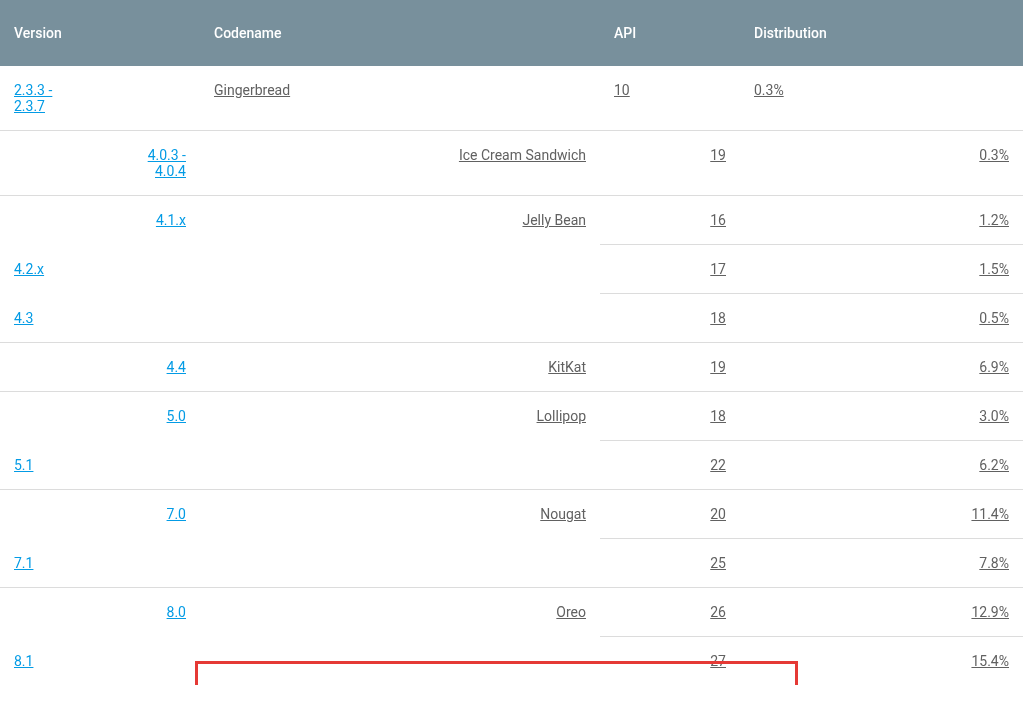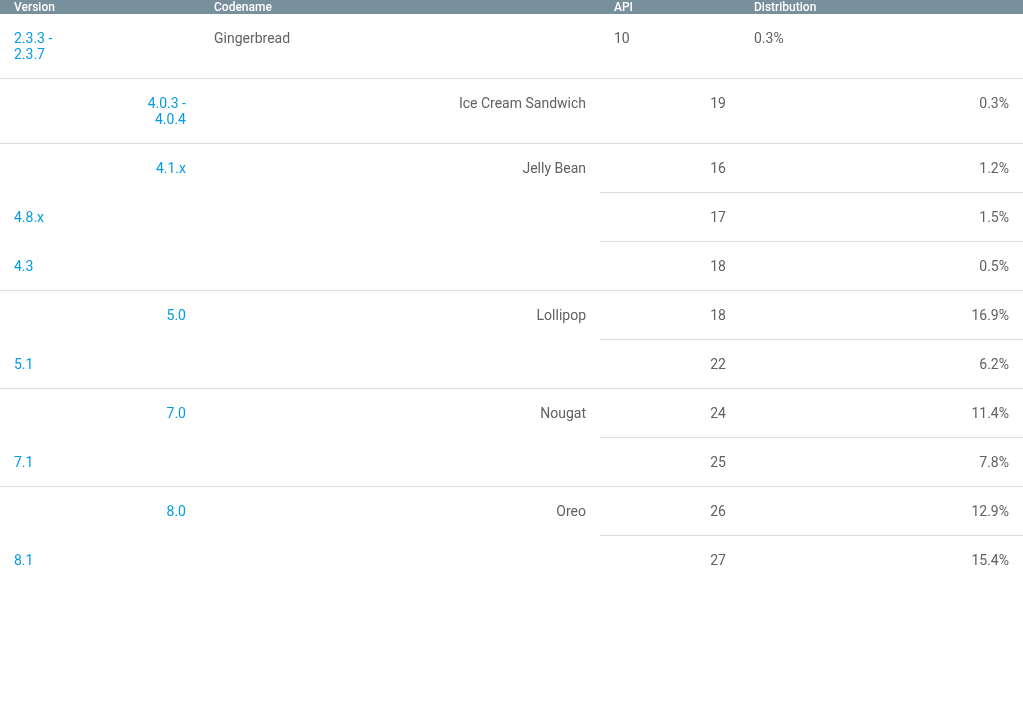--- a/index.html
+++ b/index.html
@@ -13,28 +13,29 @@
   table {
     width: 1023px;
     border-collapse: collapse;
     table-layout: fixed;
   }
   thead th {
     background: #78909c;
     color: #ffffff;
     font-weight: 500;
     text-align: left;
-    padding: 0 14px;
-    font-size: 12px;
+    padding: 25px 14px;
+    font-size: 14px;
   }
   tbody td {
     padding: 16px 14px;
     vertical-align: top;
     font-size: 14px;
     color: #616161;
+    text-decoration: underline;
   }
   tbody td.ver {
     color: #039be5;
   }
   tbody td.ver a {
     color: #039be5;
     text-decoration: none;
     cursor: pointer;
   }
   col.col-version { width: 200px; }
@@ -83,47 +84,53 @@
           <td class="border-top">19</td>
           <td class="border-top">0.3%</td>
         </tr>
         <tr>
           <td class="ver border-top"><a style="white-space: pre-line;">4.1.x</a></td>
           <td class="border-top">Jelly Bean</td>
           <td class="border-top">16</td>
           <td class="border-top">1.2%</td>
         </tr>
         <tr>
-          <td class="ver"><a style="white-space: pre-line;">4.8.x</a></td>
+          <td class="ver"><a style="white-space: pre-line;">4.2.x</a></td>
           <td class=""></td>
           <td class="border-top">17</td>
           <td class="border-top">1.5%</td>
         </tr>
         <tr>
           <td class="ver"><a style="white-space: pre-line;">4.3</a></td>
           <td class=""></td>
           <td class="border-top">18</td>
           <td class="border-top">0.5%</td>
         </tr>
         <tr>
+          <td class="ver border-top"><a style="white-space: pre-line;">4.4</a></td>
+          <td class="border-top">KitKat</td>
+          <td class="border-top">19</td>
+          <td class="border-top">6.9%</td>
+        </tr>
+        <tr>
           <td class="ver border-top"><a style="white-space: pre-line; margin-left: 48px;">5.0</a></td>
           <td class="border-top">Lollipop</td>
           <td class="border-top">18</td>
-          <td class="border-top">16.9%</td>
+          <td class="border-top">3.0%</td>
         </tr>
         <tr>
           <td class="ver"><a style="white-space: pre-line;">5.1</a></td>
           <td class=""></td>
           <td class="border-top">22</td>
           <td class="border-top">6.2%</td>
         </tr>
         <tr>
           <td class="ver border-top"><a style="white-space: pre-line;">7.0</a></td>
           <td class="border-top">Nougat</td>
-          <td class="border-top">24</td>
+          <td class="border-top">20</td>
           <td class="border-top">11.4%</td>
         </tr>
         <tr>
           <td class="ver"><a style="white-space: pre-line;">7.1</a></td>
           <td class=""></td>
           <td class="border-top">25</td>
           <td class="border-top">7.8%</td>
         </tr>
         <tr>
           <td class="ver border-top"><a style="white-space: pre-line;">8.0</a></td>

